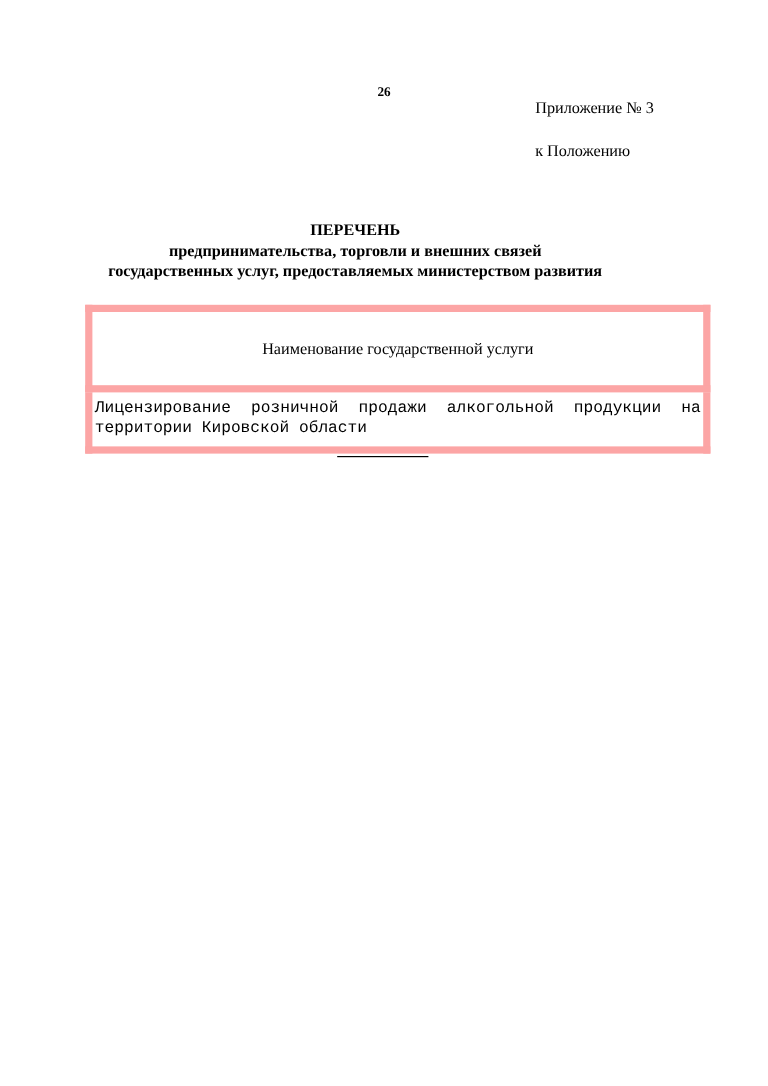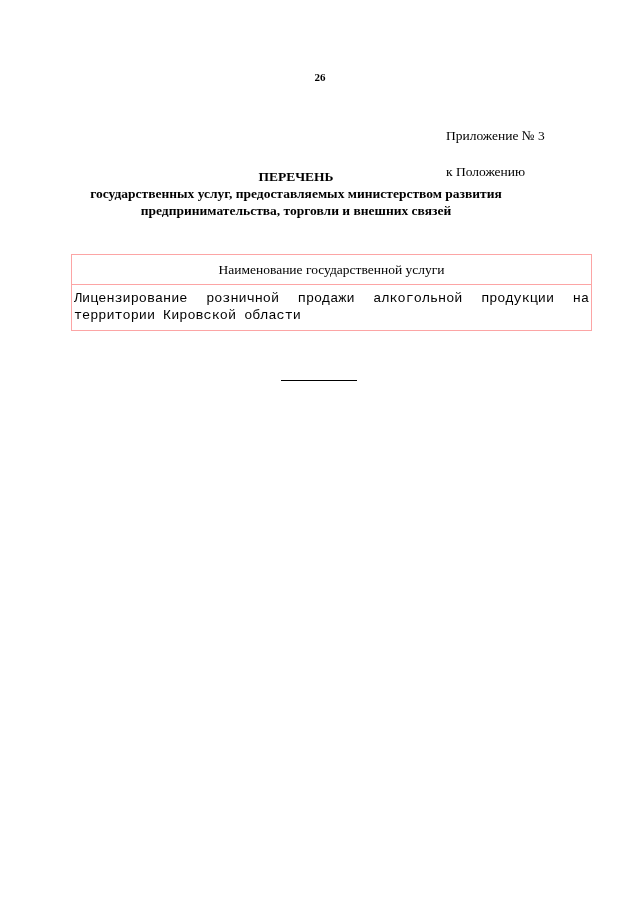--- a/index.html
+++ b/index.html
@@ -22,46 +22,45 @@
       width: 640px;
       text-align: center;
       font-size: 11px;
       font-weight: bold;
       margin-top: 16px;
     }
     .appendix {
       position: absolute;
       left: 446px;
       font-size: 13.5px;
-      margin-top: 46px;
     }
     .appendix-1 { top: 82px; }
     .appendix-2 { top: 118px; }
     .title-block {
       position: absolute;
-      top: 168px;
+      top: 183px;
       left: 0;
       width: 592px;
       text-align: center;
       font-weight: bold;
       font-size: 13.5px;
       line-height: 17px;
     }
     .title-block div { white-space: nowrap; }
     .doc-table {
       position: absolute;
       top: 254px;
       left: 71px;
       width: 521px;
       border-collapse: collapse;
       font-size: 13.5px;
     }
     .doc-table th, .doc-table td {
-      border: 1px solid #fca5a5;
-      padding: 0 2px;
+      border: 6px solid #fca5a5;
+      padding: 16px 2px;
     }
     .doc-table th {
       font-weight: normal;
       text-align: center;
       height: 29px;
       vertical-align: middle;
     }
     .doc-table td {
       text-align: justify;
       text-align-last: left;
@@ -83,22 +82,22 @@
 </head>
 <body>
 
 <div class="page-number">26</div>
 
 <div class="appendix appendix-1">Приложение № 3</div>
 <div class="appendix appendix-2">к Положению</div>
 
 <div class="title-block">
   <div>ПЕРЕЧЕНЬ</div>
+  <div>предпринимательства, торговли и внешних связей</div>
   <div>государственных услуг, предоставляемых министерством развития</div>
-  <div>предпринимательства, торговли и внешних связей</div>
 </div>
 
 <table class="doc-table">
   <thead>
     <tr>
       <th>Наименование государственной услуги</th>
     </tr>
   </thead>
   <tbody>
     <tr>

